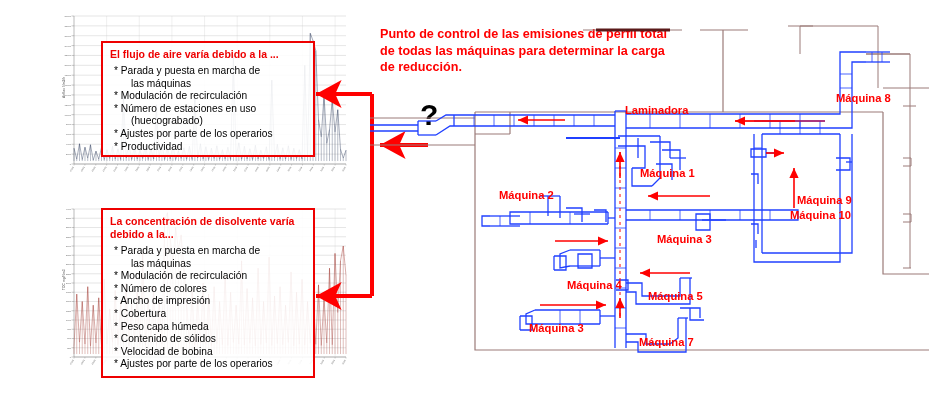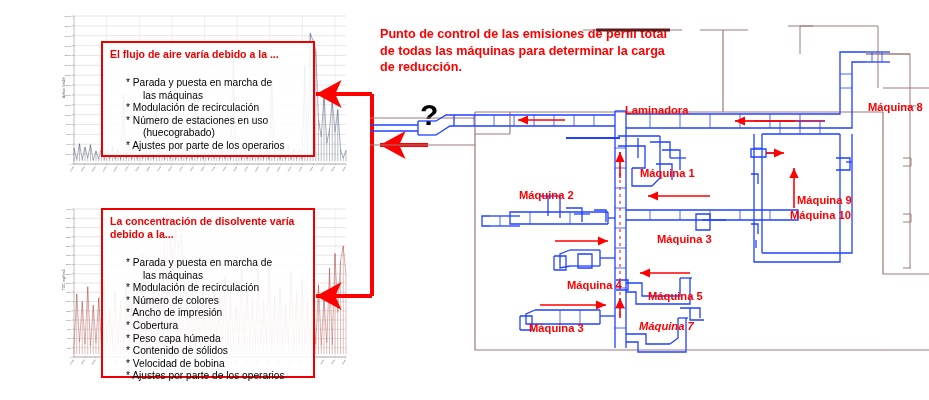--- a/index.html
+++ b/index.html
@@ -31,21 +31,21 @@
     padding:5px 7px 4px 7px;
   }
   .callout-title{
     color:#ee0000;
     font-weight:bold;
     font-size:10.5px;
     line-height:13px;
     margin:0 0 2px 0;
   }
   .callout ul{
-    list-style:none;margin:16px;padding:0;
+    list-style:none;margin:4px;padding:0;
   }
   .callout li{
     color:#000;
     font-size:10.2px;
     line-height:12.6px;
     padding-left:9px;
     text-indent:-9px;
     white-space:nowrap;
   }
   .callout li.cont{padding-left:17px;text-indent:0;}
@@ -629,20 +629,21 @@
 
 <div class="callout" style="left:101px;top:41px;width:214px;height:116px;">
   <div class="callout-title">El flujo de aire varía debido a la ...</div>
   <ul id="list-callout-0">
       <li class="">* Parada y puesta en marcha de</li>
       <li class="cont">las máquinas</li>
       <li class="">* Modulación de recirculación</li>
       <li class="">* Número de estaciones en uso</li>
       <li class="cont">(huecograbado)</li>
       <li class="">* Ajustes por parte de los operarios</li>
+      <li class="">* Productividad</li>
     </ul>
 </div>
 
 <div class="callout" style="left:101px;top:208px;width:214px;height:170px;">
   <div class="callout-title" style="white-space:pre-line;">La concentración de disolvente varía
 debido a la...</div>
   <ul id="list-callout-1">
       <li class="">* Parada y puesta en marcha de</li>
       <li class="cont">las máquinas</li>
       <li class="">* Modulación de recirculación</li>
@@ -908,22 +909,22 @@
   <path d="M365,103 L455,103" stroke="#ff0000" stroke-width="1.2" fill="none"></path>
 
   <g stroke="#ff0000" stroke-width="1" fill="none">
     <path d="M250,134 L250,300" stroke-dasharray="3 4"></path>
   </g>
 </svg>
 
 <div id="diagram-labels">
     <div class="dlabel" style="left: 625px; top: 104px;">Laminadora</div>
     <div class="dlabel" style="left: 640px; top: 167px;">Máquina 1</div>
-    <div class="dlabel" style="left: 519px; top: 189px;">Máquina 2</div>
+    <div class="dlabel" style="left: 499px; top: 189px;">Máquina 2</div>
     <div class="dlabel" style="left: 657px; top: 233px;">Máquina 3</div>
     <div class="dlabel" style="left: 531px; top: 279px; padding-left: 36px;">Máquina 4</div>
     <div class="dlabel" style="left: 648px; top: 290px;">Máquina 5</div>
     <div class="dlabel" style="left: 529px; top: 322px;">Máquina 3</div>
-    <div class="dlabel" style="left: 639px; top: 320px; font-style: italic;">Máquina 7</div>
-    <div class="dlabel" style="left: 836px; top: 101px; margin-left: 32px;">Máquina 8</div>
+    <div class="dlabel" style="left: 639px; top: 336px;">Máquina 7</div>
+    <div class="dlabel" style="left: 836px; top: 92px;">Máquina 8</div>
     <div class="dlabel" style="left: 797px; top: 194px;">Máquina 9</div>
     <div class="dlabel" style="left: 790px; top: 209px;">Máquina 10</div>
   </div>
 
 </body></html>

